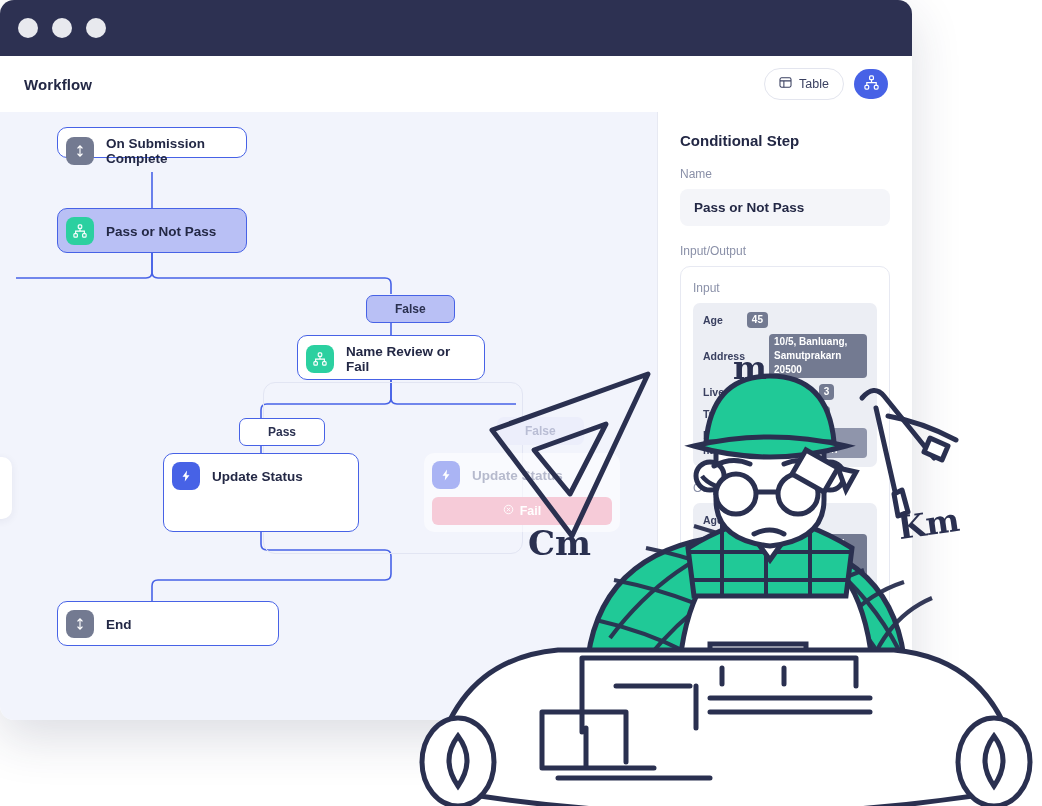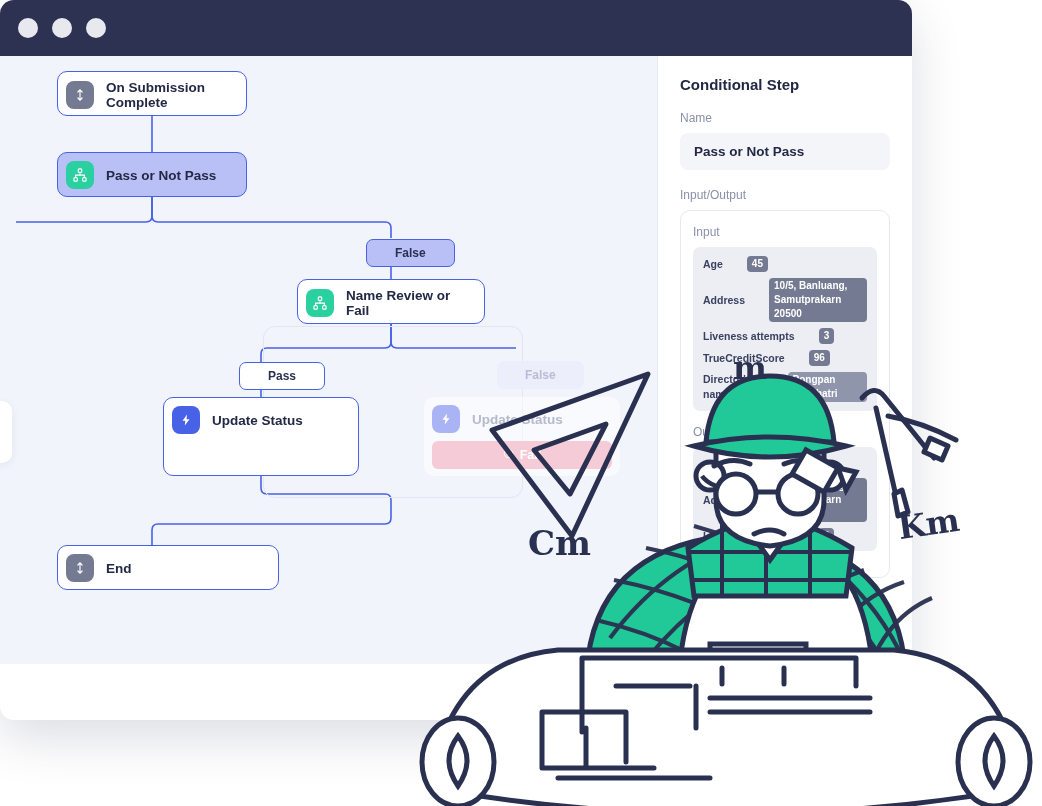--- a/index.html
+++ b/index.html
@@ -76,40 +76,65 @@
 <body>
 
 <div id="app-window">
 
   <div id="titlebar">
     <span class="dot"></span>
     <span class="dot"></span>
     <span class="dot"></span>
   </div>
 
+  <div id="toolbar">
+    <div class="title">Workflow</div>
+    <div class="tb-right">
+      <div class="btn-table">
+        <span>
+          <svg width="13" height="13" viewBox="0 0 16 16">
+              <rect x="1.2" y="2.2" width="13.6" height="11.6" rx="2" fill="none" stroke="#3a4060" stroke-width="1.3"></rect>
+              <line x1="1.2" y1="6" x2="14.8" y2="6" stroke="#3a4060" stroke-width="1.3"></line>
+              <line x1="6" y1="6" x2="6" y2="13.8" stroke="#3a4060" stroke-width="1.3"></line>
+            </svg>
+        </span>
+        <span>Table</span>
+      </div>
+      <div class="btn-graph">
+        <span>
+          <svg width="15" height="15" viewBox="0 0 16 16">
+              <rect x="6" y="1" width="4" height="4" rx="1.1" fill="none" stroke="#fff" stroke-width="1.3"></rect>
+              <rect x="1" y="11" width="4" height="4" rx="1.1" fill="none" stroke="#fff" stroke-width="1.3"></rect>
+              <rect x="11" y="11" width="4" height="4" rx="1.1" fill="none" stroke="#fff" stroke-width="1.3"></rect>
+              <path d="M8 5.2v3M3 11v-2.8h10V11" stroke="#fff" stroke-width="1.3" fill="none"></path>
+            </svg>
+        </span>
+      </div>
+    </div>
+  </div>
 
   <div id="wbody">
 
     <div id="canvas">
 
       <svg class="links" viewBox="0 0 657 608">
         <path d="M152 60 V96"></path>
         <path d="M152 140 V160 Q152 166 146 166 L16 166"></path>
         <path d="M152 140 V160 Q152 166 158 166 L385 166 Q391 166 391 172 L391 182"></path>
         <path d="M391 206 V224"></path>
         <path d="M391 268 V286 Q391 292 385 292 L267 292 Q261 292 261 298 L261 306"></path>
         <path d="M391 268 V286 Q391 292 397 292 L516 292"></path>
         <path d="M261 330 V342"></path>
         <path d="M261 410 V432 Q261 438 267 438 L385 438 Q391 438 391 444 L391 462 Q391 468 385 468 L158 468 Q152 468 152 474 L152 490"></path>
       </svg>
 
       <div class="edge-left-stub"></div>
       <div class="dropzone" style="left:263px;top:270px;width:258px;height:170px;"></div>
 
-      <div class="node" style="left:57px;top:15px;width:190px;height:45px;">
+      <div class="node" style="left:57px;top:15px;width:190px;height:31px;">
         <div class="node-row">
           <span class="n-ico ico-grey">
             <svg width="14" height="14" viewBox="0 0 16 16">
                 <path d="M8 2.5v11M5.6 4.6 8 2.2l2.4 2.4M5.6 11.4 8 13.8l2.4-2.4" stroke="#fff" stroke-width="1.3" fill="none" stroke-linecap="round"></path>
               </svg>
           </span>
           <span class="n-label">On Submission Complete</span>
         </div>
       </div>
 

